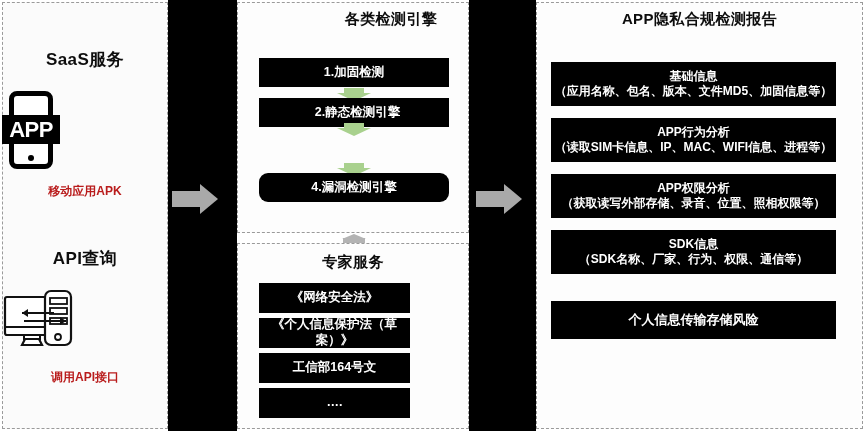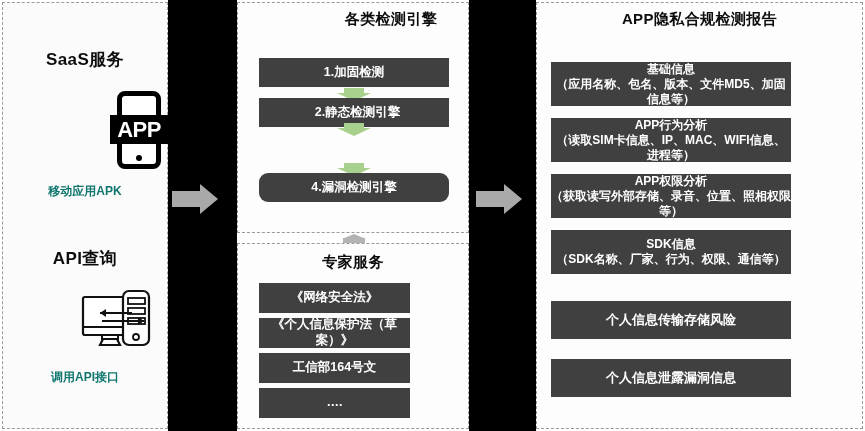--- a/index.html
+++ b/index.html
@@ -51,33 +51,33 @@
     color:#0d0d0d;
     letter-spacing:.4px;
   }
   #title-saas{left:2px;top:48px;width:166px;font-size:17px;}
   #title-api{left:2px;top:247px;width:166px;font-size:17px;}
   #title-engines{left:237px;top:10px;width:232px;font-size:15px;margin-left:38px;}
   #title-expert{left:237px;top:253px;width:232px;font-size:15px;}
   #title-report{left:536px;top:10px;width:327px;font-size:15px;}
 
   
-  .icon-wrap{position:absolute;display:flex;align-items:center;justify-content:flex-end;}
+  .icon-wrap{position:absolute;display:flex;align-items:center;justify-content:flex-start;}
   #icon-app{left:2px;top:84px;width:166px;height:92px;}
   #icon-api{left:2px;top:283px;width:166px;height:80px;}
   .caption{
-    position:absolute;text-align:center;font-weight:bold;font-size:12px;color:#0f766e;
+    position:absolute;text-align:center;font-weight:bold;font-size:12px;color:#b91c1c;
   }
   #cap-apk{left:2px;top:183px;width:166px;}
   #cap-api{left:2px;top:369px;width:166px;}
 
   
   .bluebox{
     position:absolute;
-    background:#404040;
+    background:#000000;
     color:#ffffff;
     font-weight:bold;
     display:flex;
     flex-direction:column;
     align-items:center;
     justify-content:center;
     text-align:center;
     box-sizing:border-box;
     line-height:1.25;
   }
@@ -109,21 +109,21 @@
     border-bottom:5px solid #b3b3b3;}
 
   
   .exp-box{left:259px;width:151px;height:30px;font-size:12.5px;}
   #exp-0{top:283px;}
   #exp-1{top:318px;}
   #exp-2{top:353px;}
   #exp-3{top:388px;}
 
   
-  .rep-box{left:551px;width:240px;font-size:12px;}
+  .rep-box{left:551px;width:285px;font-size:12px;}
   .rep-2line{height:44px;}
   .rep-1line{height:38px;font-size:13px;margin-top:7px;}
   #rep-0{top:62px;}
   #rep-1{top:118px;}
   #rep-2{top:174px;}
   #rep-3{top:230px;}
   #rep-4{top:294px;}
   #rep-5{top:352px;}
 
   
@@ -259,17 +259,14 @@
 
   <div class="bluebox rep-box rep-2line" id="rep-3">
     <span class="l1">SDK信息</span>
     <span class="l2">（SDK名称、厂家、行为、权限、通信等）</span>
   </div>
 
   <div class="bluebox rep-box rep-1line" id="rep-4">
     <span class="l1">个人信息传输存储风险</span>
   </div>
 
-  <div class="bluebox rep-box rep-1line" id="rep-5">
-    <span class="l1">个人信息泄露漏洞信息</span>
-  </div>
 
 </div>
 
 </body></html>

